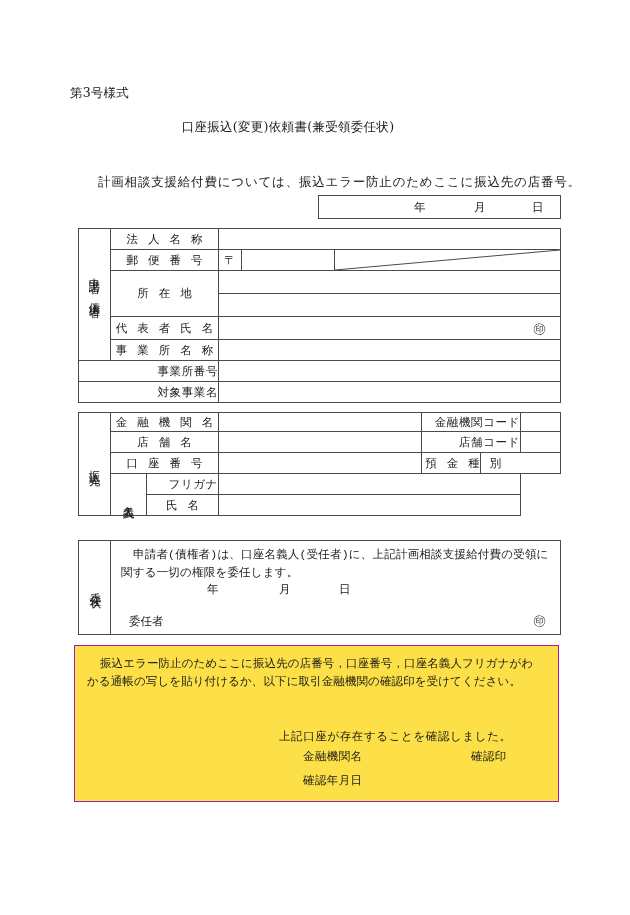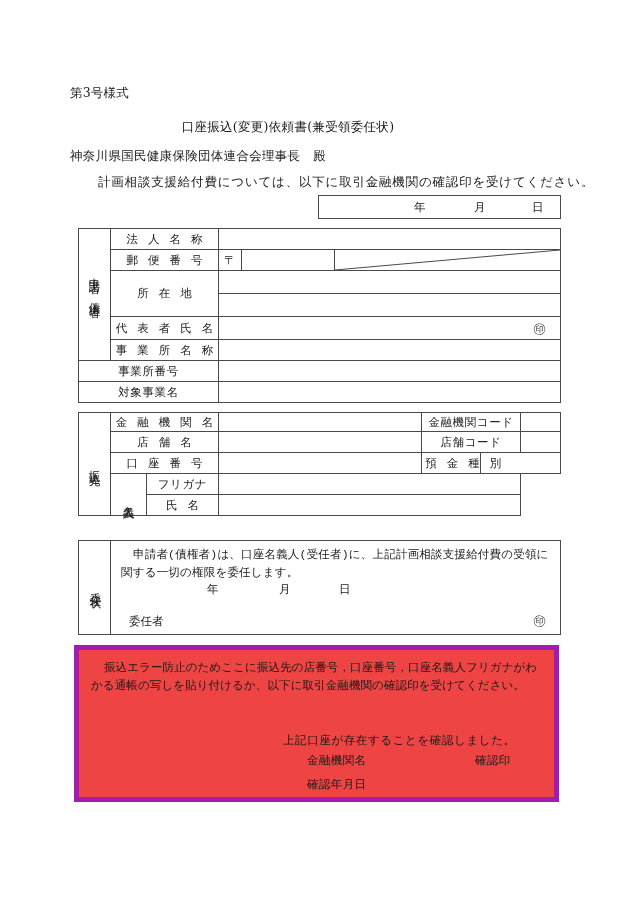--- a/index.html
+++ b/index.html
@@ -64,21 +64,21 @@
     vertical-align: middle;
     background: #fff;
   }
   .lbl {
     text-align: center;
     letter-spacing: 3.2px;
     text-indent: 3.2px;
     white-space: nowrap;
   }
   .lbl-tight {
-    text-align: center;
+    text-align: right;
     letter-spacing: 0.6px;
     white-space: nowrap;
   }
   .vlabel {
     text-align: center;
     vertical-align: middle;
   }
   .vlabel span {
     display: inline-block;
     writing-mode: vertical-rl;
@@ -182,22 +182,22 @@
   .deleg-signer .stamp { position: absolute; right: 14px; top: -2px; font-size: 13px; }
 
   
   .confirm-box {
     position: absolute;
     left: 74px;
     top: 645px;
     width: 485px;
     height: 157px;
     box-sizing: border-box;
-    border: 5px solid #a21caf;
-    background: #ef4444;
+    border: 1px solid #a21caf;
+    background: #fde047;
   }
   .confirm-note {
     font-size: 11.5px;
     line-height: 1.6;
     letter-spacing: 0.1px;
     padding: 8px 14px 0 12px;
     text-indent: 13px;
   }
   .confirm-inner {
     position: absolute;
@@ -235,22 +235,21 @@
     white-space: nowrap;
   }
 </style>
 </head>
 <body>
 
 <div id="page">
 
   <div class="form-no">第3号様式</div>
   <div class="doc-title">口座振込(変更)依頼書(兼受領委任状)</div>
-  <div class="addressee">神奈川県国民健康保険団体連合会理事長　殿</div>
-  <div class="intro">計画相談支援給付費については、以下に取引金融機関の確認印を受けてください。</div>
+  <div class="intro">計画相談支援給付費については、振込エラー防止のためここに振込先の店番号。</div>
 
   <div class="date-strip">
     <span class="d d1">年</span>
     <span class="d d2">月</span>
     <span class="d d3">日</span>
   </div>
 
   <table class="tbl" style="left:78px; top:228px; width:483px;">
     <colgroup>
       <col style="width:32px">

